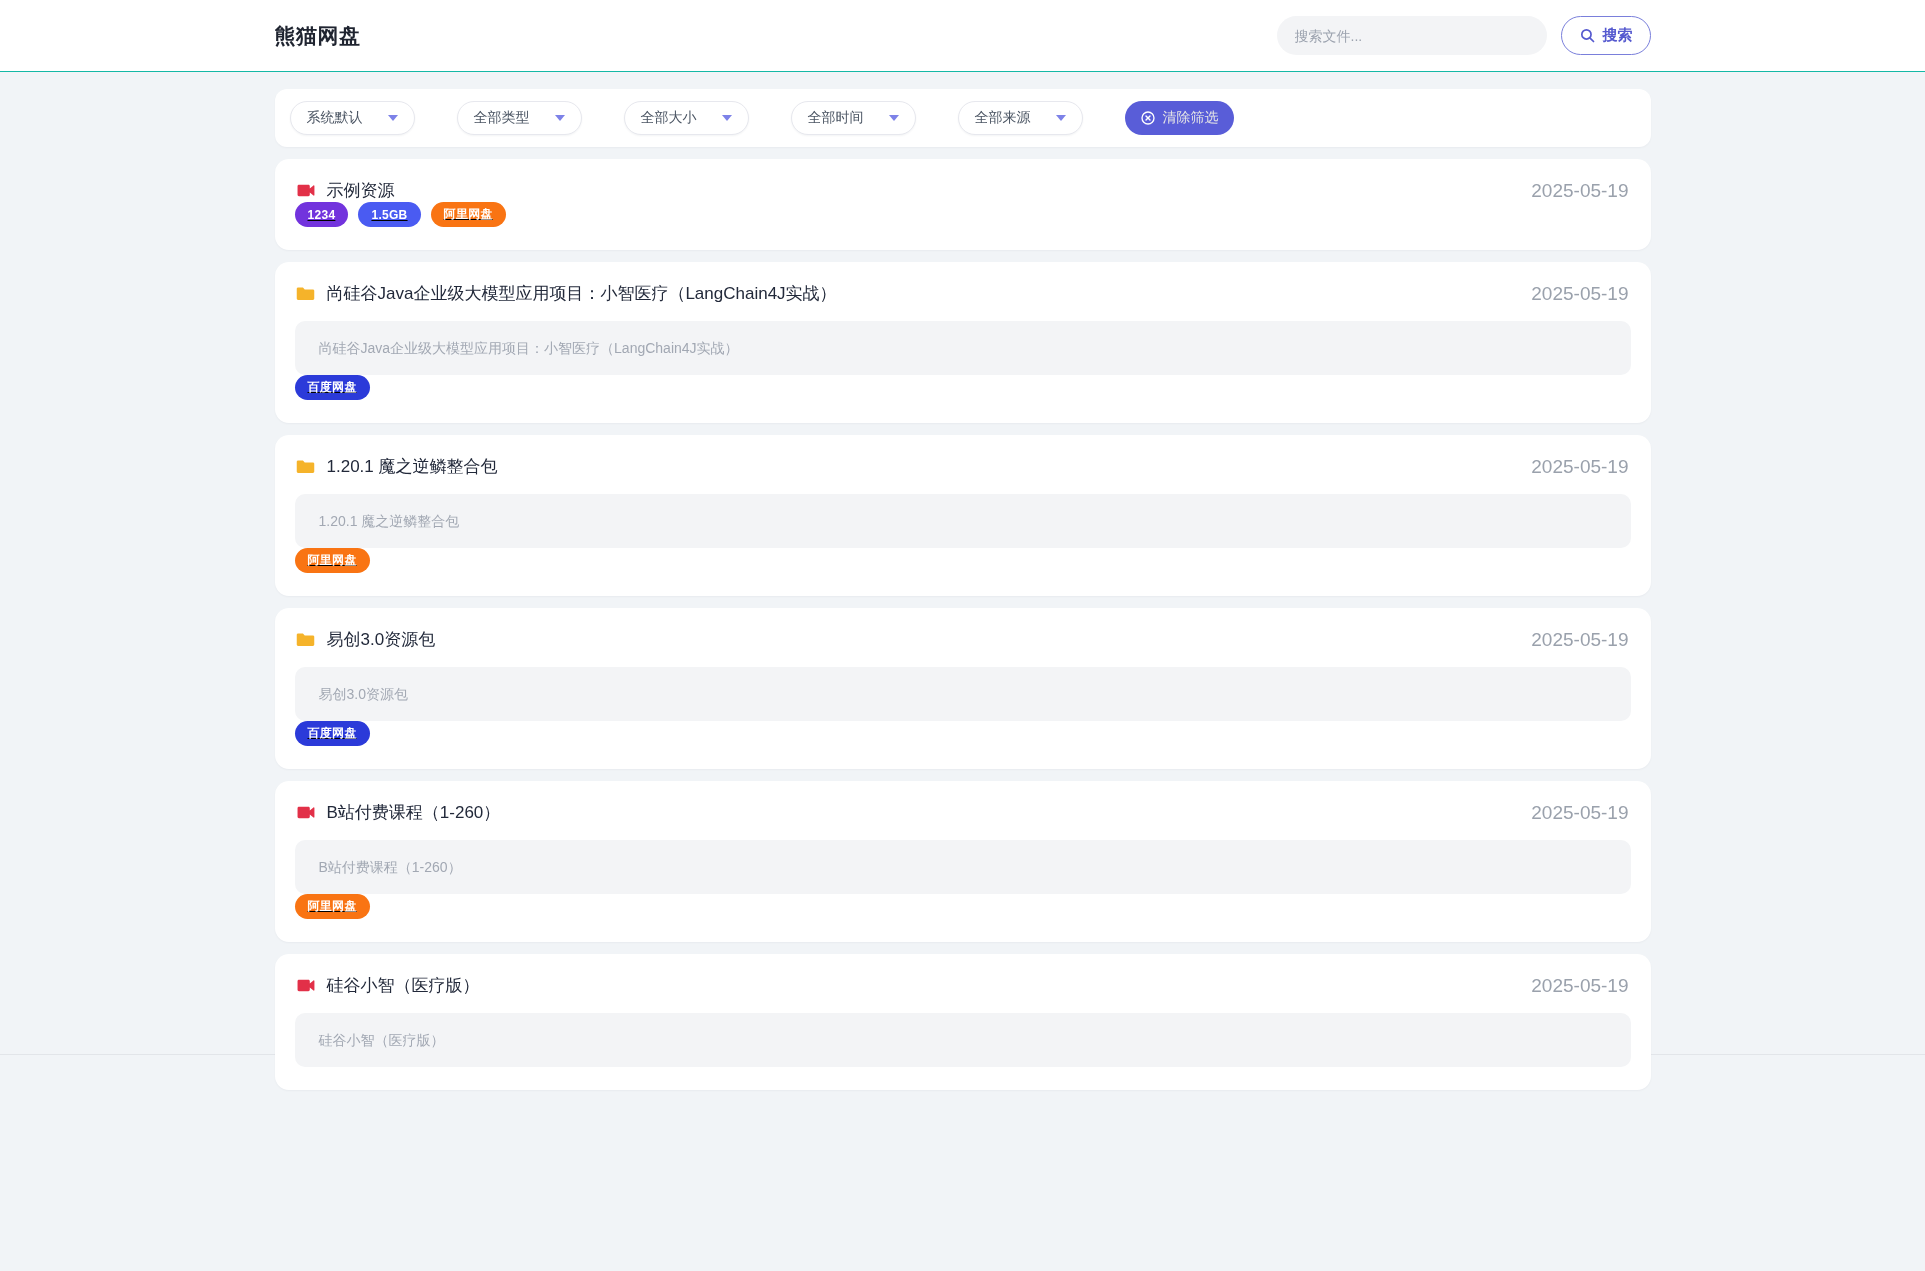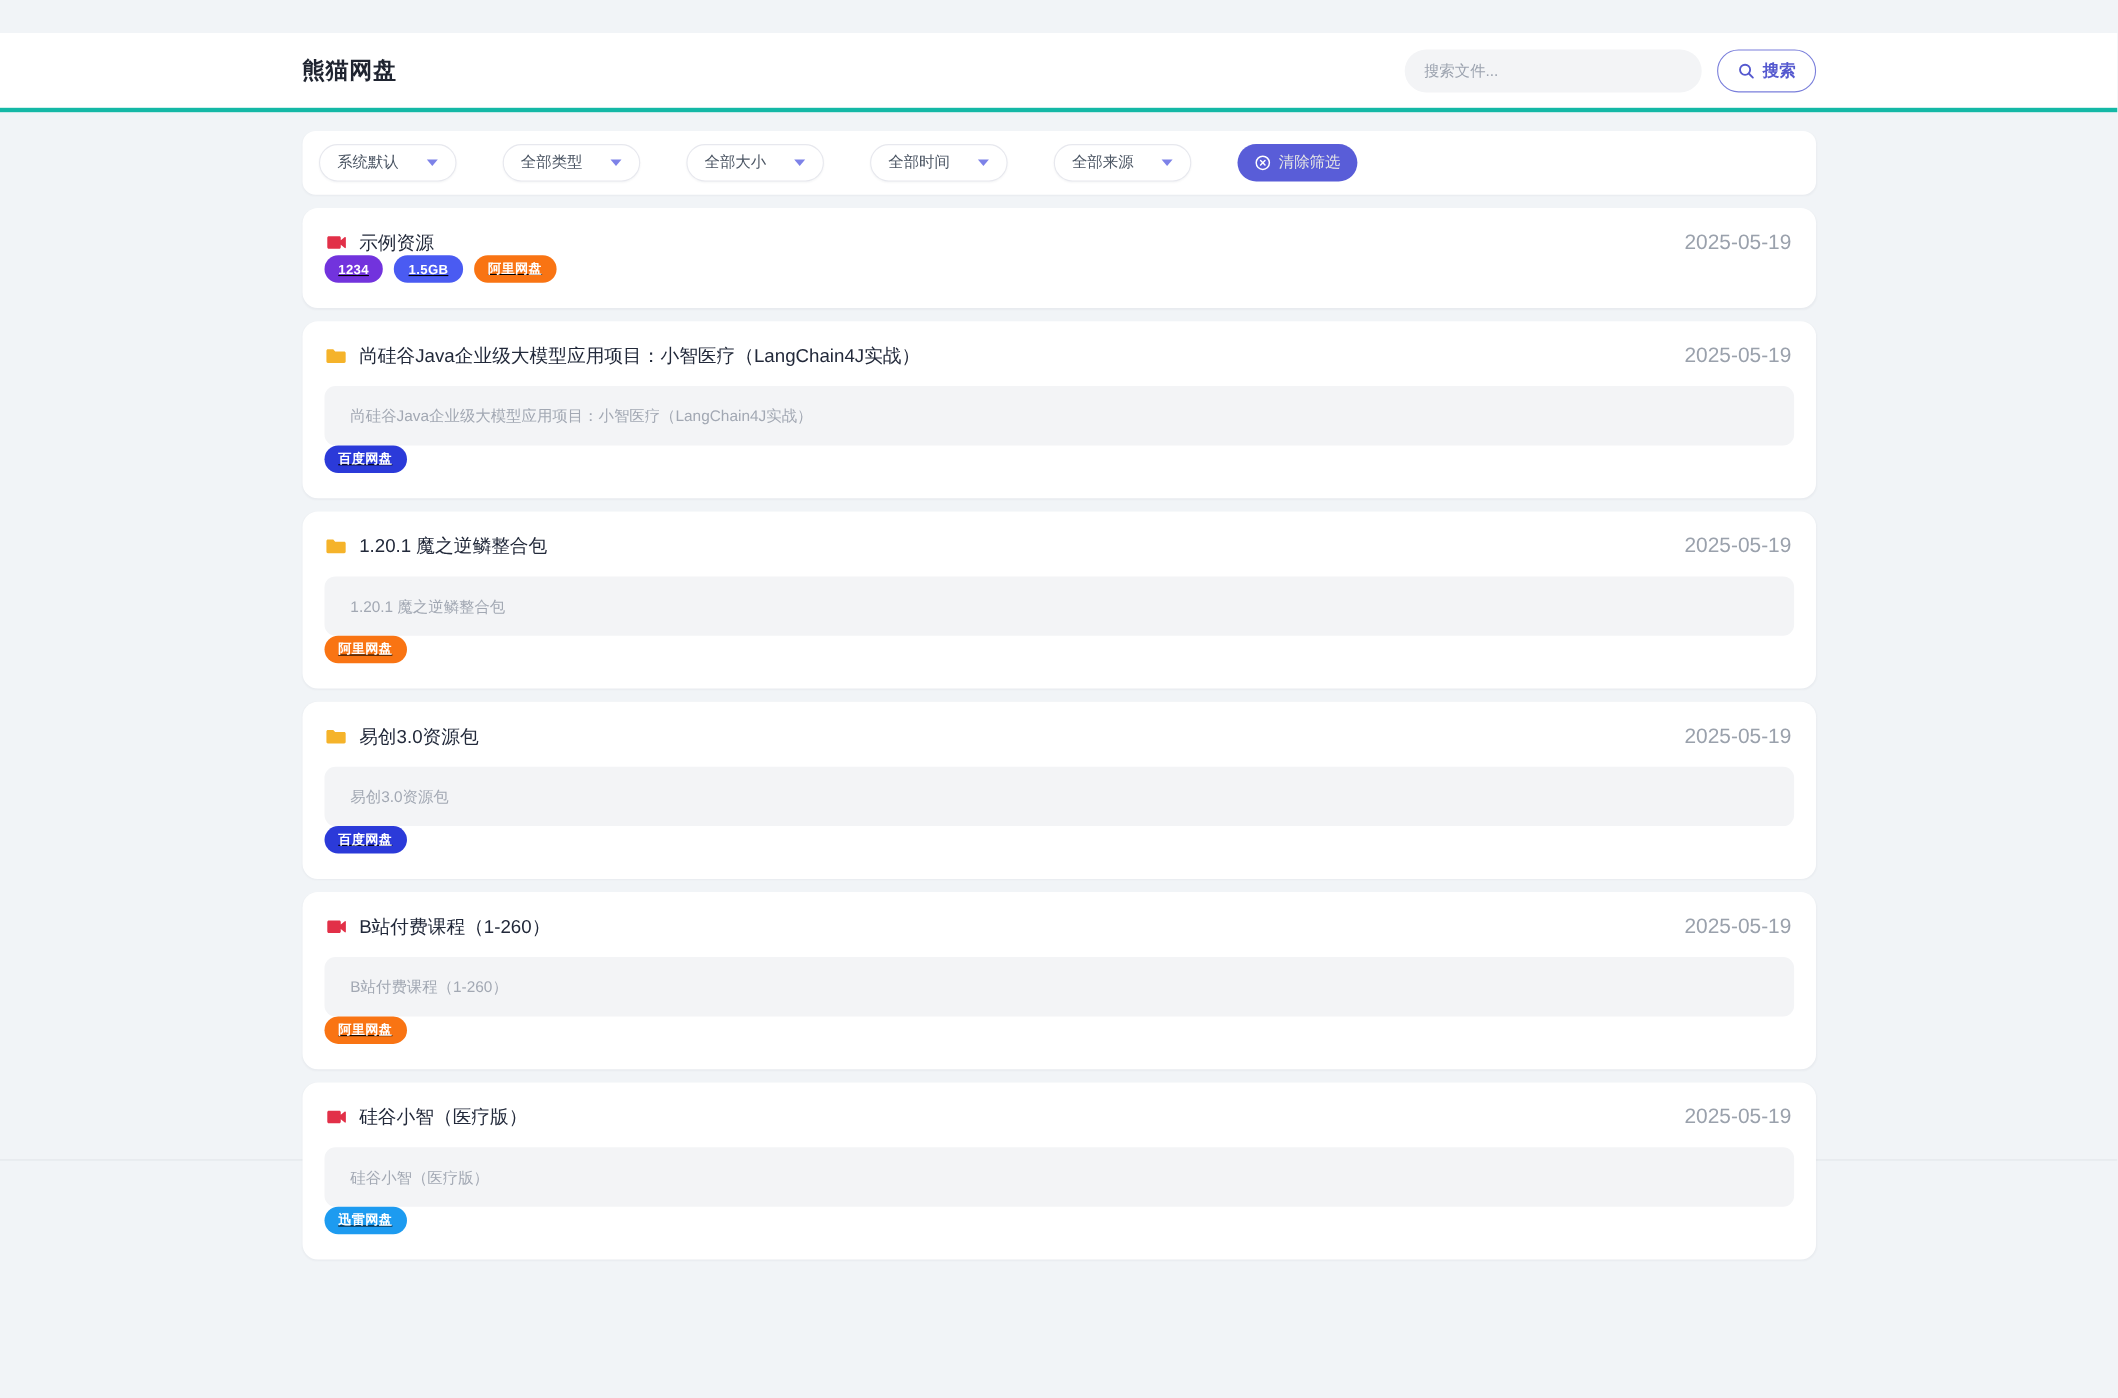--- a/index.html
+++ b/index.html
@@ -8,22 +8,22 @@
     font-family: "Liberation Sans", "DejaVu Sans", sans-serif;
     background: #f1f4f7;
     position: relative;
   }
   .container { width: 1376px; margin: 0 auto; position: relative; }
 
   
   .site-header {
     background: #ffffff;
     height: 72px;
-    border-bottom: 4px solid #14b8a6;
-    position: relative; z-index: 2; margin-top: 30px;
+    border-bottom: 1px solid #14b8a6;
+    position: relative; z-index: 2;
   }
   .site-header .container {
     height: 100%;
     display: flex; align-items: center; justify-content: space-between;
   }
   .logo { font-size: 21px; font-weight: 700; color: #1f2430; letter-spacing: .5px; }
   .search-area { display: flex; align-items: flex-end; gap: 14px; }
   .search-input {
     width: 270px; height: 39px;
     background: #f3f4f6;
@@ -260,19 +260,16 @@
         <div class="card-head">
           <span class="file-icon">
             <svg viewBox="0 0 24 24" fill="#e23048">
               <path d="M4.5 5.5h10.8c.9 0 1.6.7 1.6 1.6v2.6l4.2-3.4c.5-.4 1.1 0 1.1.6v10.2c0 .6-.6 1-1.1.6l-4.2-3.4v2.6c0 .9-.7 1.6-1.6 1.6H4.5c-.9 0-1.6-.7-1.6-1.6V7.1c0-.9.7-1.6 1.6-1.6z"></path>
             </svg>
           </span>
           <div class="result-title">硅谷小智（医疗版）</div>
           <span class="result-date">2025-05-19</span>
         </div>
         <div class="result-desc">硅谷小智（医疗版）</div>
-        <div class="badge-row">
-          <span class="badge" style="background: rgb(29, 155, 240);">迅雷网盘</span>
-        </div>
       </article>
     </section>
 
 </main>
 
 </body></html>

